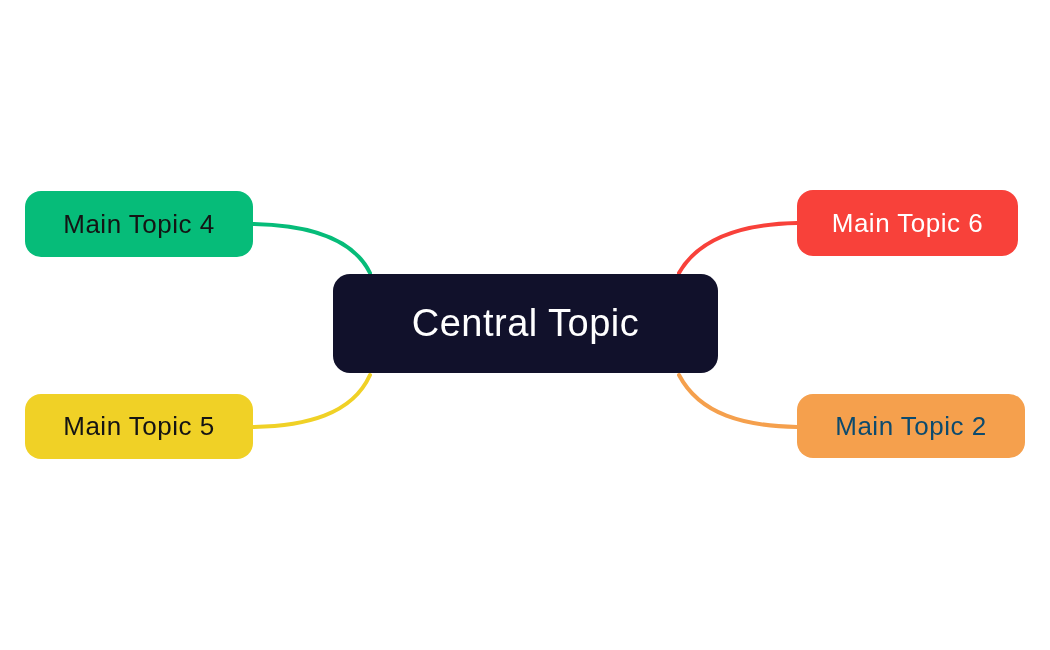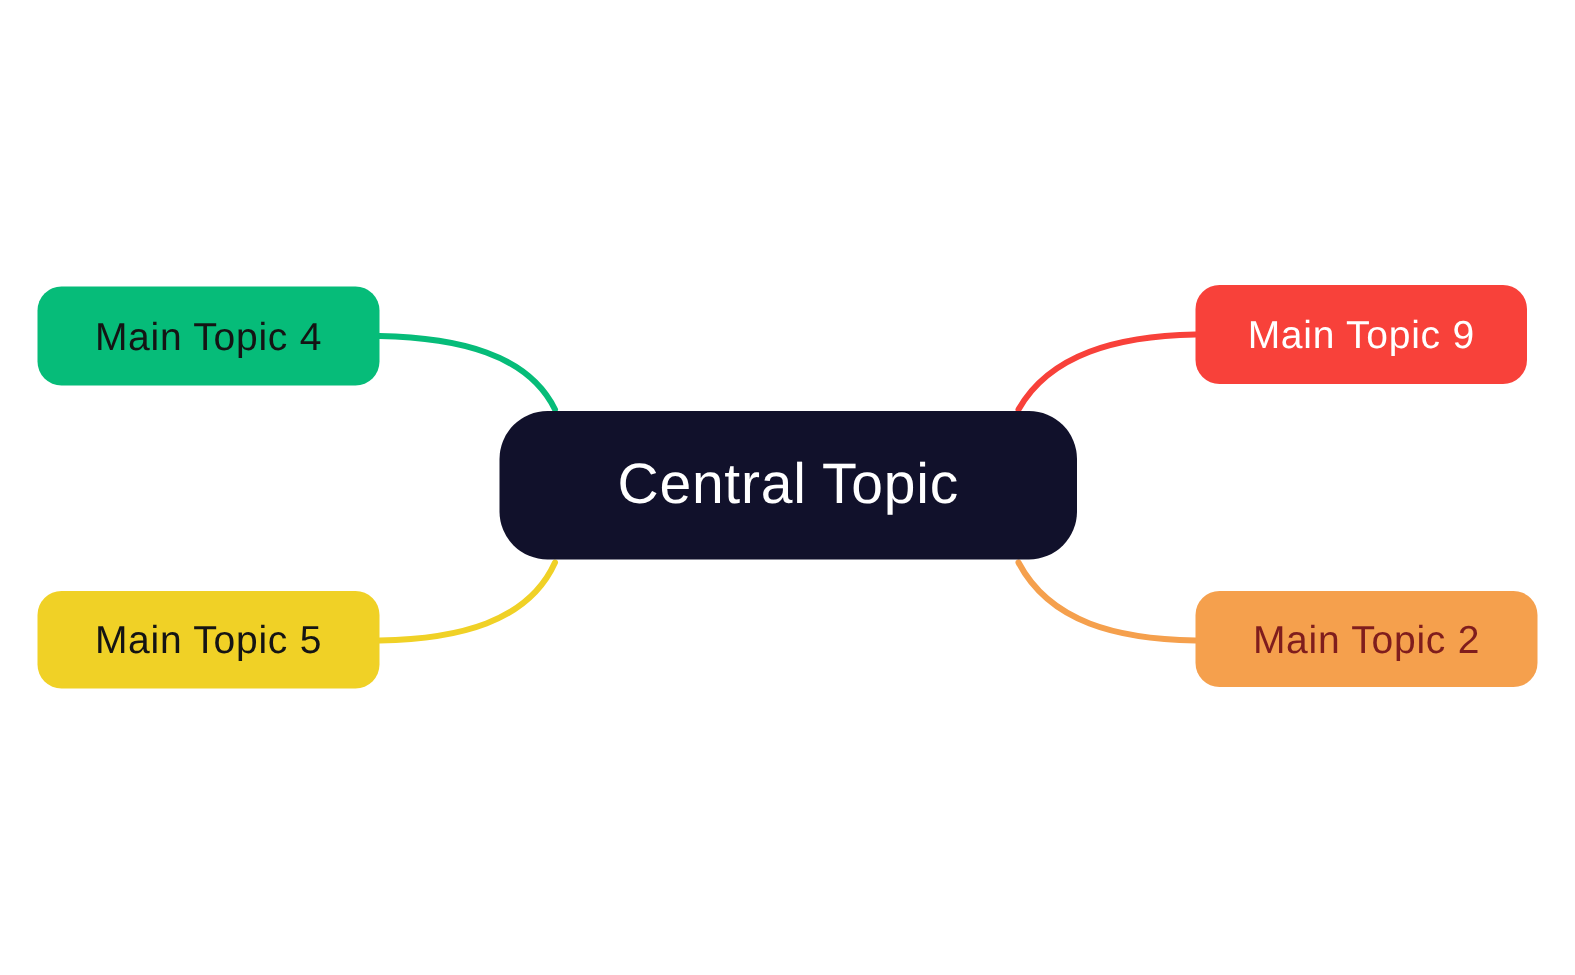--- a/index.html
+++ b/index.html
@@ -24,21 +24,21 @@
     z-index: 2;
     display: flex;
     align-items: center;
     justify-content: center;
     cursor: pointer;
     text-align: center;
   }
   .node-central {
     left: 333px; top: 274px;
     width: 385px; height: 99px;
-    border-radius: 32px;
+    border-radius: 17px;
   }
   .node-central .node-label {
     font-size: 38px;
     letter-spacing: 0.5px;
     font-weight: 500;
   }
   .node-topic {
     height: 66px;
     border-radius: 16px;
   }
@@ -63,24 +63,24 @@
     <path d="M 797 427 C 745 426 700 415 679 375" fill="none" stroke-width="4" stroke-linecap="round" stroke="#F5A04D"></path>
     <path d="M 253 427 C 305 426 352 415 370 375" fill="none" stroke-width="4" stroke-linecap="round" stroke="#F0D126"></path>
     <path d="M 253 224 C 305 225 352 236 370 273" fill="none" stroke-width="4" stroke-linecap="round" stroke="#06BC79"></path>
   </svg>
 
   <div class="node node-central" style="background-color: rgb(17, 17, 43); color: rgb(255, 255, 255);">
     <span class="node-label">Central Topic</span>
   </div>
 
   <div class="node node-topic node-topic-1" style="background-color: rgb(248, 65, 58); color: rgb(255, 255, 255);">
-    <span class="node-label">Main Topic 9</span>
+    <span class="node-label">Main Topic 6</span>
   </div>
 
-  <div class="node node-topic node-topic-2" style="background-color: rgb(245, 160, 77); color: #7f1d1d;">
+  <div class="node node-topic node-topic-2" style="background-color: rgb(245, 160, 77); color: #0c4a6e;">
     <span class="node-label">Main Topic 2</span>
   </div>
 
   <div class="node node-topic node-topic-3" style="background-color: rgb(240, 209, 38); color: rgb(20, 20, 20);">
     <span class="node-label">Main Topic 5</span>
   </div>
 
   <div class="node node-topic node-topic-4" style="background-color: rgb(6, 188, 121); color: rgb(20, 20, 20);">
     <span class="node-label">Main Topic 4</span>
   </div>

